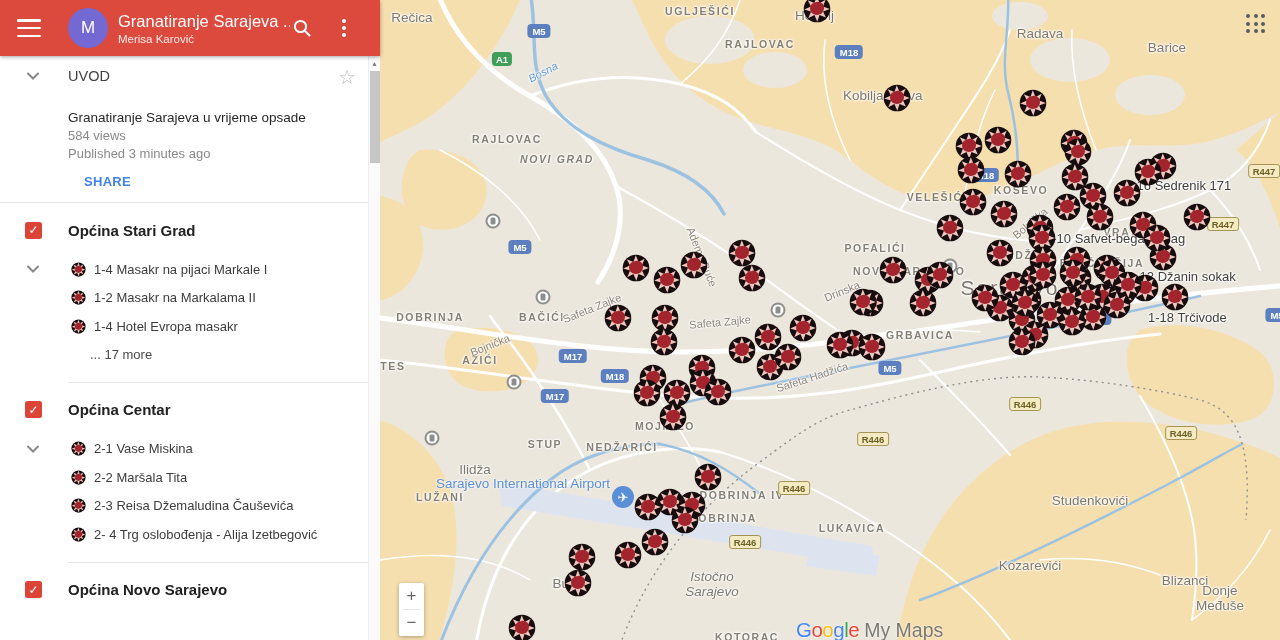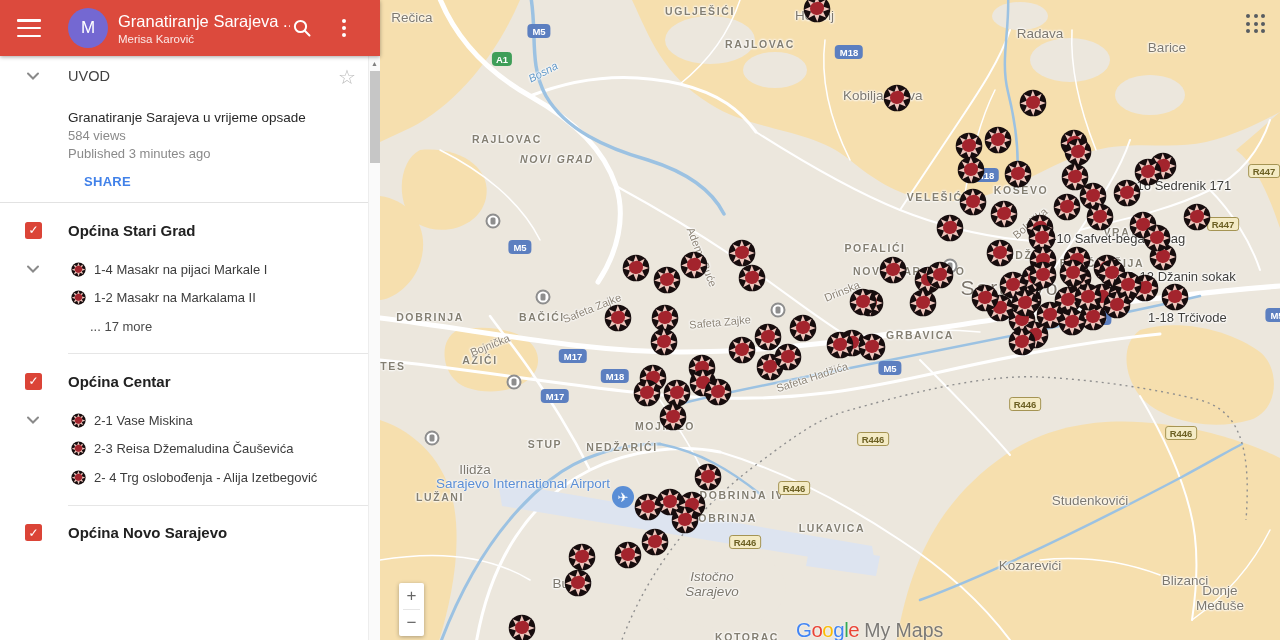--- a/index.html
+++ b/index.html
@@ -140,36 +140,48 @@
             <use href="#expl" width="15" height="15"></use>
           </svg>
           <span>1-4 Masakr na pijaci Markale I</span>
         </div>
         <div class="item">
           <svg width="15" height="15">
             <use href="#expl" width="15" height="15"></use>
           </svg>
           <span>1-2 Masakr na Markalama II</span>
         </div>
+        <div class="item">
+          <svg width="15" height="15">
+            <use href="#expl" width="15" height="15"></use>
+          </svg>
+          <span>1-4 Hotel Evropa masakr</span>
+        </div>
         <div class="more">... 17 more</div>
       </div>
       <div class="hr-inset"></div>
       <div class="group-head">
         <span class="chk">✓</span>
         <span class="gname">Općina Centar</span>
       </div>
       <div class="items">
         <span class="gchev"><svg width="18" height="18" viewBox="0 0 18 18">
             <polyline points="4,6.5 9,11.5 14,6.5" fill="none" stroke="#8a8a8a" stroke-width="2" stroke-linecap="round"></polyline>
           </svg></span>
         <div class="item">
           <svg width="15" height="15">
             <use href="#expl" width="15" height="15"></use>
           </svg>
           <span>2-1 Vase Miskina</span>
+        </div>
+        <div class="item">
+          <svg width="15" height="15">
+            <use href="#expl" width="15" height="15"></use>
+          </svg>
+          <span>2-2 Maršala Tita</span>
         </div>
         <div class="item">
           <svg width="15" height="15">
             <use href="#expl" width="15" height="15"></use>
           </svg>
           <span>2-3 Reisa Džemaludina Čauševića</span>
         </div>
         <div class="item">
           <svg width="15" height="15">
             <use href="#expl" width="15" height="15"></use>
@@ -274,21 +286,21 @@
       <span class="map-label loc" style="left: 285px; top: 426px;">MOJMILO</span>
       <span class="map-label loc" style="left: 242px; top: 447px;">NEDŽARIĆI</span>
       <span class="map-label loc" style="left: 165px; top: 444px;">STUP</span>
       <span class="map-label loc" style="left: 60px; top: 497px;">LUŽANI</span>
       <span class="map-label loc" style="left: 50px; top: 317px;">DOBRINJA</span>
       <span class="map-label loc" style="left: 162px; top: 317px;">BAČIĆI</span>
       <span class="map-label loc" style="left: 100px; top: 360px;">AZIĆI</span>
       <span class="map-label loc" style="left: 8px; top: 366px;">OTES</span>
       <span class="map-label loc" style="left: 362px; top: 495px;">DOBRINJA IV</span>
       <span class="map-label loc" style="left: 343px; top: 518px;">DOBRINJA</span>
-      <span class="map-label loc" style="left: 452px; top: 528px;">LUKAVICA</span>
+      <span class="map-label loc" style="left: 472px; top: 528px;">LUKAVICA</span>
       <span class="map-label loc" style="left: 367px; top: 637px;">KOTORAC</span>
       <span class="map-label loc anchor-l" style="left: 473px; top: 271px;">NOVO SARAJEVO</span>
       <span class="map-label loc" style="left: 540px; top: 335px;">GRBAVICA</span>
       <span class="map-label place" style="left: 32px; top: 17px;">Rečica</span>
       <span class="map-label place anchor-l" style="left: 415px; top: 15px;">Hotonj</span>
       <span class="map-label place anchor-l" style="left: 463px; top: 95px;">Kobilja Glava</span>
       <span class="map-label place" style="left: 660px; top: 33px;">Radava</span>
       <span class="map-label place" style="left: 787px; top: 47px;">Barice</span>
       <span class="map-label place" style="left: 95px; top: 469px;">Ilidža</span>
       <span class="map-label place" style="left: 192px; top: 583px;">Butmir</span>

